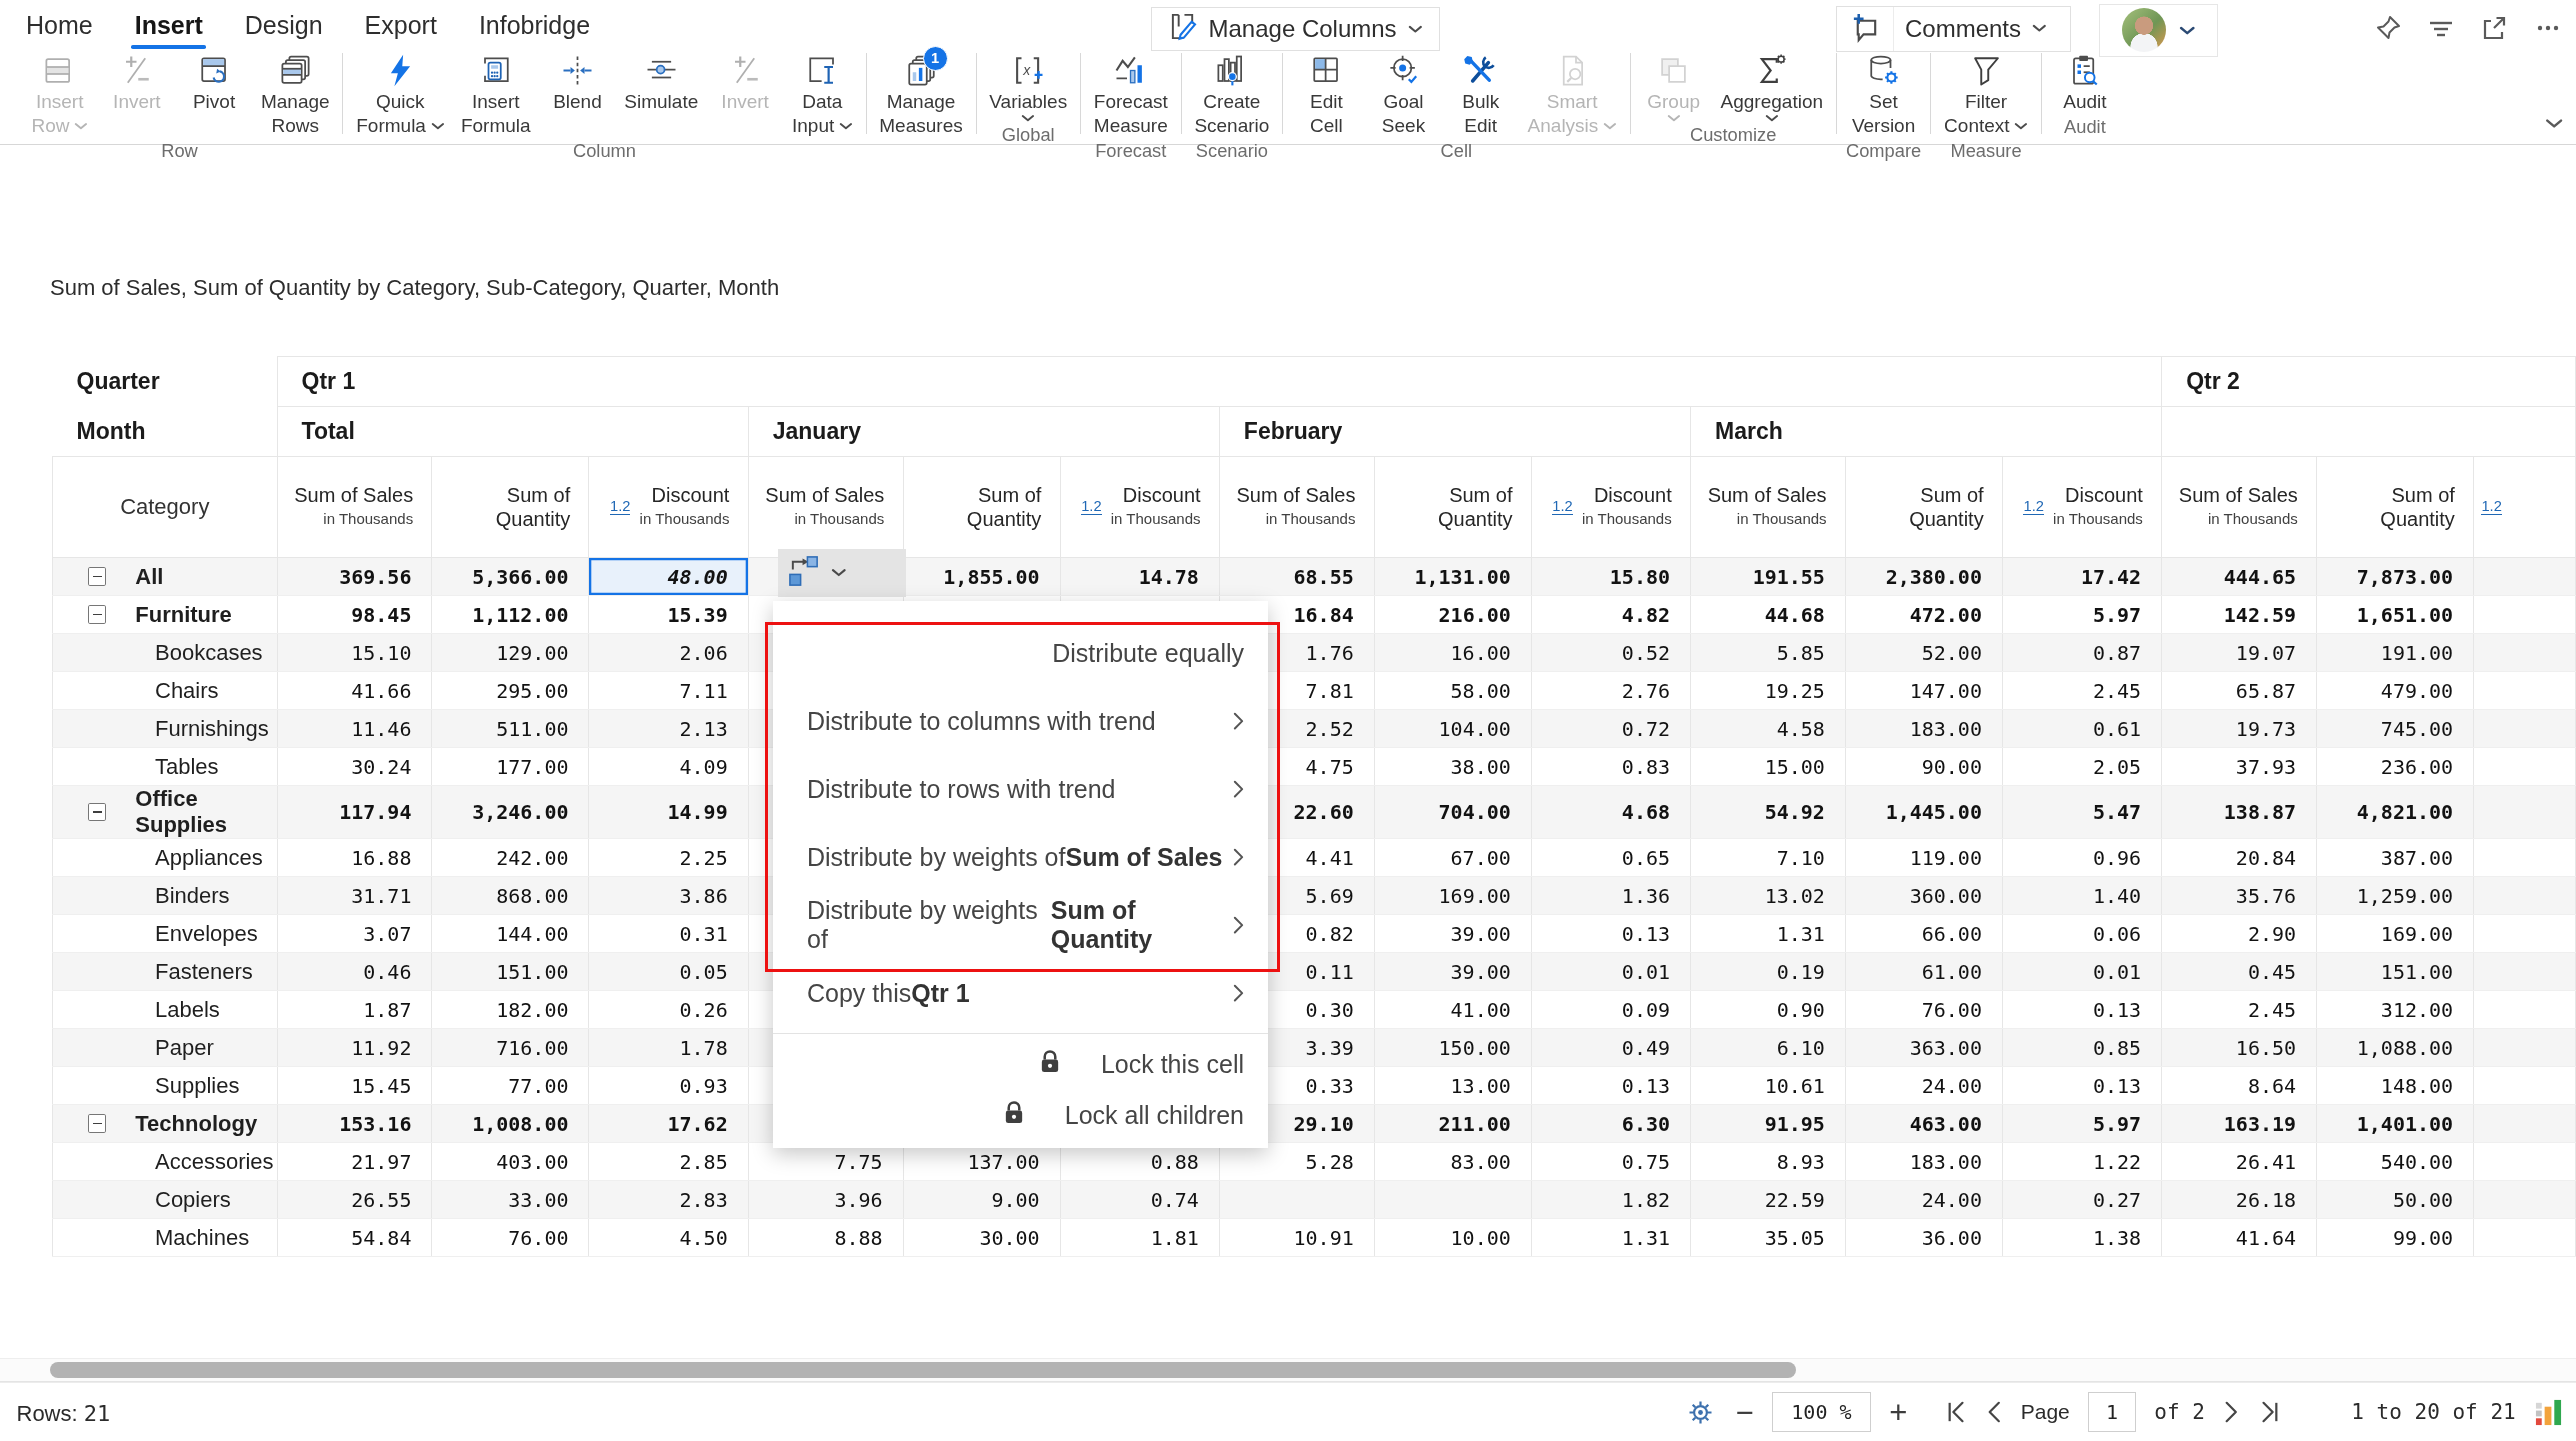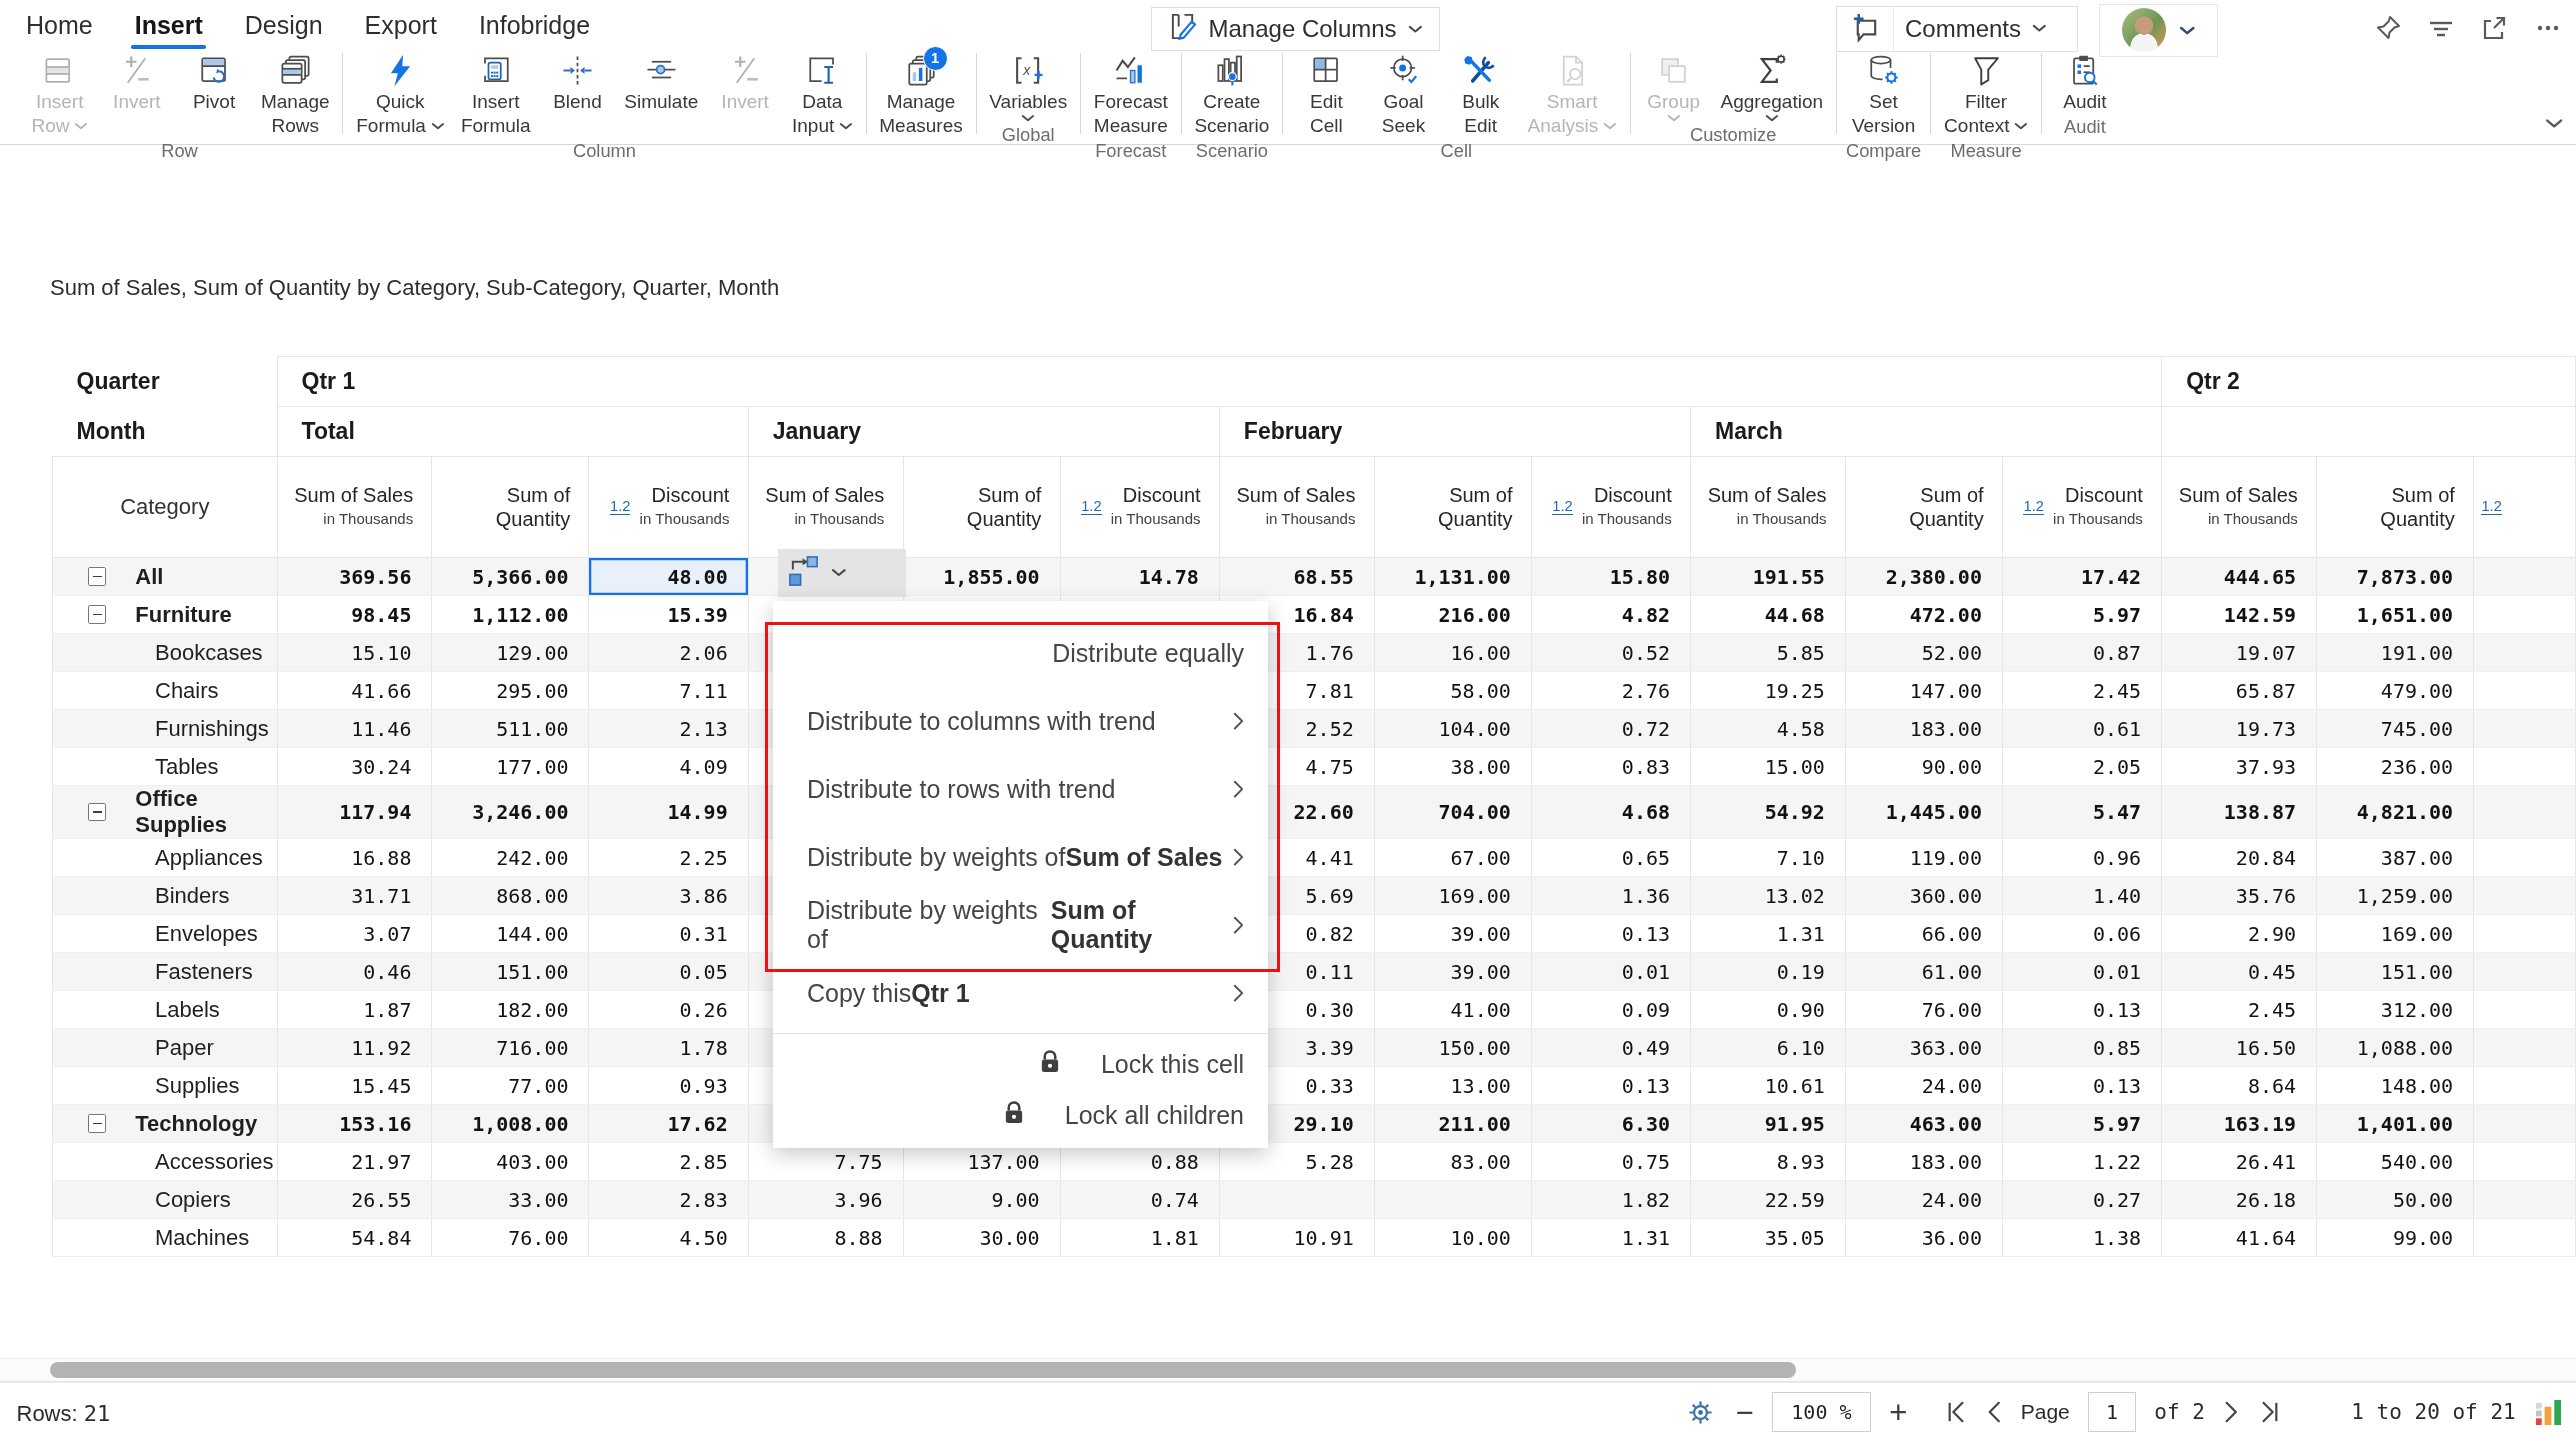--- a/index.html
+++ b/index.html
@@ -22,21 +22,21 @@
   .rbtn .icn { height:39px; display:flex; align-items:center; justify-content:center; position:relative; }
   .rbtn .l1, .rbtn .l2 { font-size:19px; line-height:24px; color:#393939; white-space:nowrap; display:flex; align-items:center; gap:4.6px; }
   .rbtn.disabled .l1, .rbtn.disabled .l2 { color:#b5b5b5; }
   .rbtn.disabled .icn { filter:grayscale(1) opacity(.45); }
   .chev { display:inline-flex; color:#4c4c4c; }
   .rbtn.disabled .chev { color:#b5b5b5; }
   .badge { position:absolute; top:-5.5px; right:-9.2px; width:25px; height:25px; border-radius:50%; background:#1473e6; color:#fff; font-size:14.7px; font-weight:700; display:flex; align-items:center; justify-content:center; border:1.8px solid #fff; }
 
   .float-btn { position:absolute; display:flex; align-items:center; gap:11px; background:#fff; border:0.9px solid #e0e0e0; font-size:24px; color:#2e2e2e; cursor:pointer; }
   #manage-columns-btn { left:1151px; top:7.3px; height:44px; padding:0 16.5px; }
-  #comments-btn { left:1836px; top:5.5px; height:46px; padding:0 30px 0 0; }
+  #comments-btn { left:1836px; top:5.5px; height:46px; padding:0 23px 0 0; }
   #comments-btn .seg-icon { width:57px; height:44px; display:flex; align-items:center; justify-content:center; border-right:0.9px solid #ececec; }
   #avatar-box { position:absolute; left:2099px; top:3.7px; width:119px; height:53px; background:#fff; border:0.9px solid #e6e6e6; display:flex; align-items:center; justify-content:center; gap:13px; cursor:pointer; }
   #avatar { width:44px; height:44px; border-radius:50%;
     background: radial-gradient(circle at 50% 40%, #c99b7e 0 26%, rgba(0,0,0,0) 27%),
                 radial-gradient(circle at 50% 88%, #f3f4f6 0 30%, rgba(0,0,0,0) 31%),
                 linear-gradient(135deg, #a6c17d, #6f9655 55%, #e0984f); }
   #win-icons { position:absolute; right:5.5px; top:3.7px; display:flex; gap:7.3px; }
   .win-ic { width:46px; height:48px; display:flex; align-items:center; justify-content:center; background:#fff; cursor:pointer; }
   #ribbon-collapse { position:absolute; left:2545px; top:116px; color:#5a5a5a; cursor:pointer; }
 
@@ -59,21 +59,21 @@
   tbody td { border-right:0.9px solid #e6e6e6; border-bottom:0.9px solid #efefef; height:38px; }
   tbody tr:nth-child(odd) td { background:#f5f5f5; }
   tbody tr:nth-child(even) td { background:#fff; }
   td.lbl { border-left:0.9px solid #e6e6e6; font-size:22px; color:#1f1f1f; }
   .lblwrap { display:flex; align-items:center; padding-left:35px; gap:29px; }
   .lblwrap.sub1 { padding-left:102px; }
   .expander { width:18.3px; height:18.3px; border:1.4px solid #767676; border-radius:1.8px; background:#fff; position:relative; flex:0 0 auto; cursor:pointer; }
   .expander::after { content:""; position:absolute; left:3.7px; right:3.7px; top:7.3px; height:1.8px; background:#3f3f3f; }
   tr.grp td { font-weight:700; }
   td.num { text-align:right; padding-right:20px; font-family:"DejaVu Sans Mono", monospace; font-size:20px; color:#121212; cursor:cell; }
-  td.num.sel { background:#e8f1fb !important; box-shadow:inset 0 0 0 2.3px #1473e6; }
+  td.num.sel { background:#e8f1fb !important; box-shadow:inset 0 0 0 2.3px #1473e6;font-style:italic; }
 
   
   #cell-chip { position:absolute; left:778px; top:549px; width:128px; height:48px; background:#e4e4e4; display:flex; align-items:center; padding-left:9.2px; gap:9.2px; z-index:9; cursor:pointer; }
 
   
   #context-menu { position:absolute; left:773px; top:601px; width:495px; background:#fff; box-shadow:0 5.5px 20px rgba(0,0,0,.22); z-index:10; padding:18.3px 0 7.3px 0; }
   .mi { height:68px; display:flex; align-items:center; padding:0 24px 0 34px; font-size:25px; color:#454545; cursor:pointer; position:relative;justify-content:flex-end; }
   .mi b { font-weight:700; color:#333; }
   .mi .sub-arrow { margin-left:auto; color:#555; display:flex; }
   .mi.lock { height:51px; padding-left:75px; gap:39px; }

